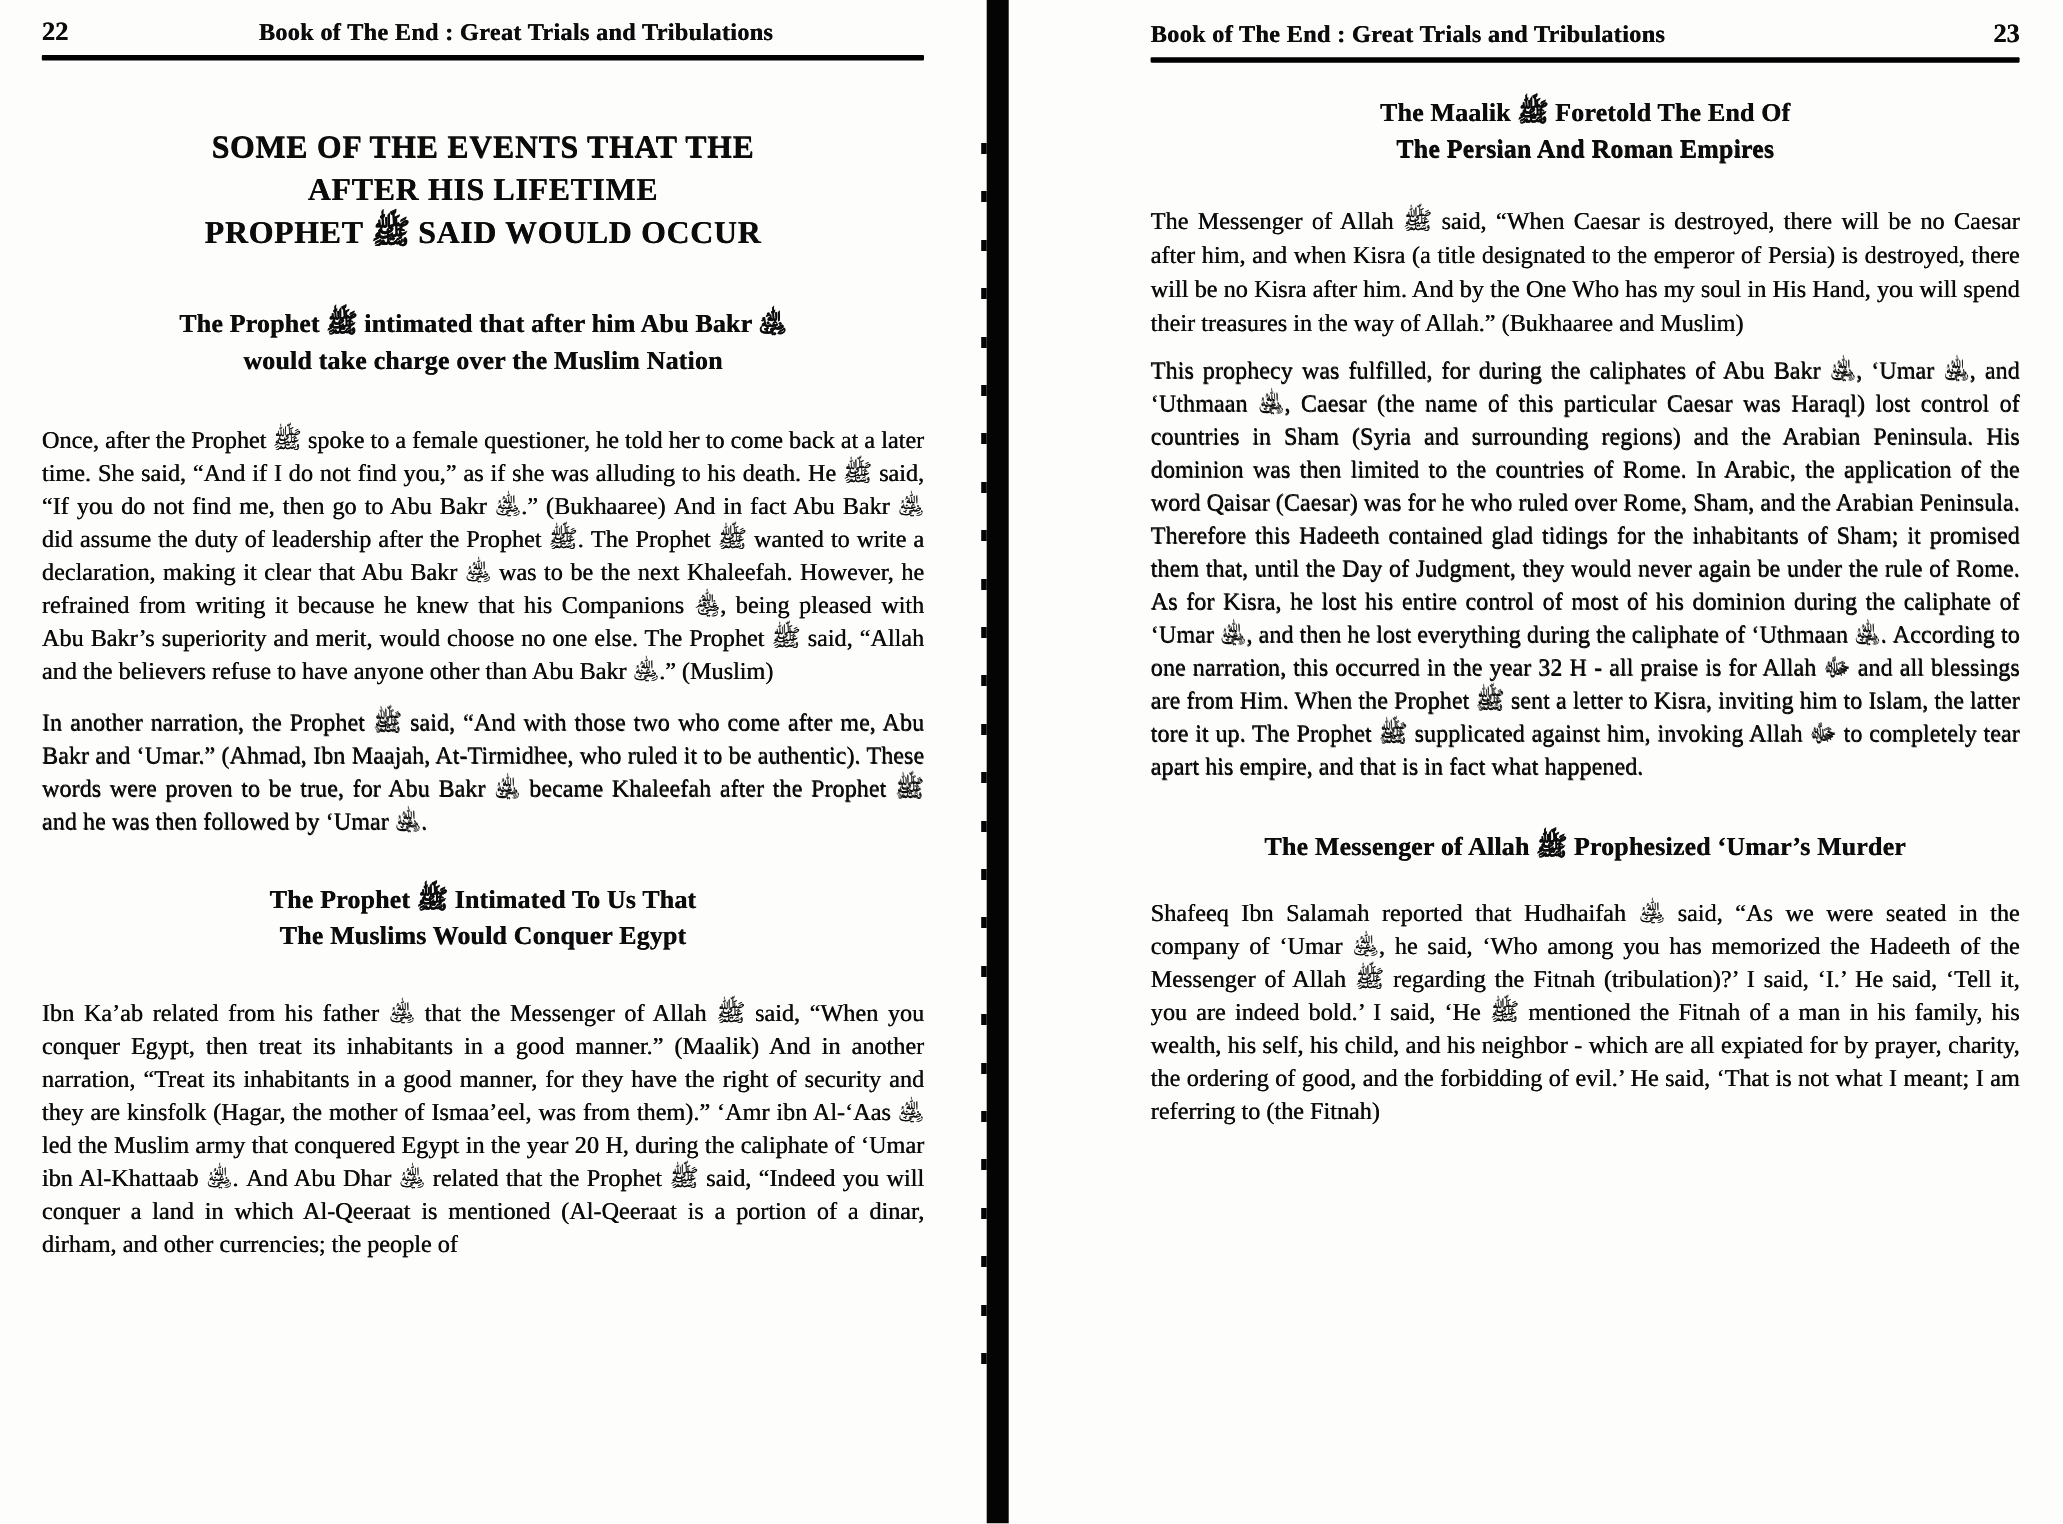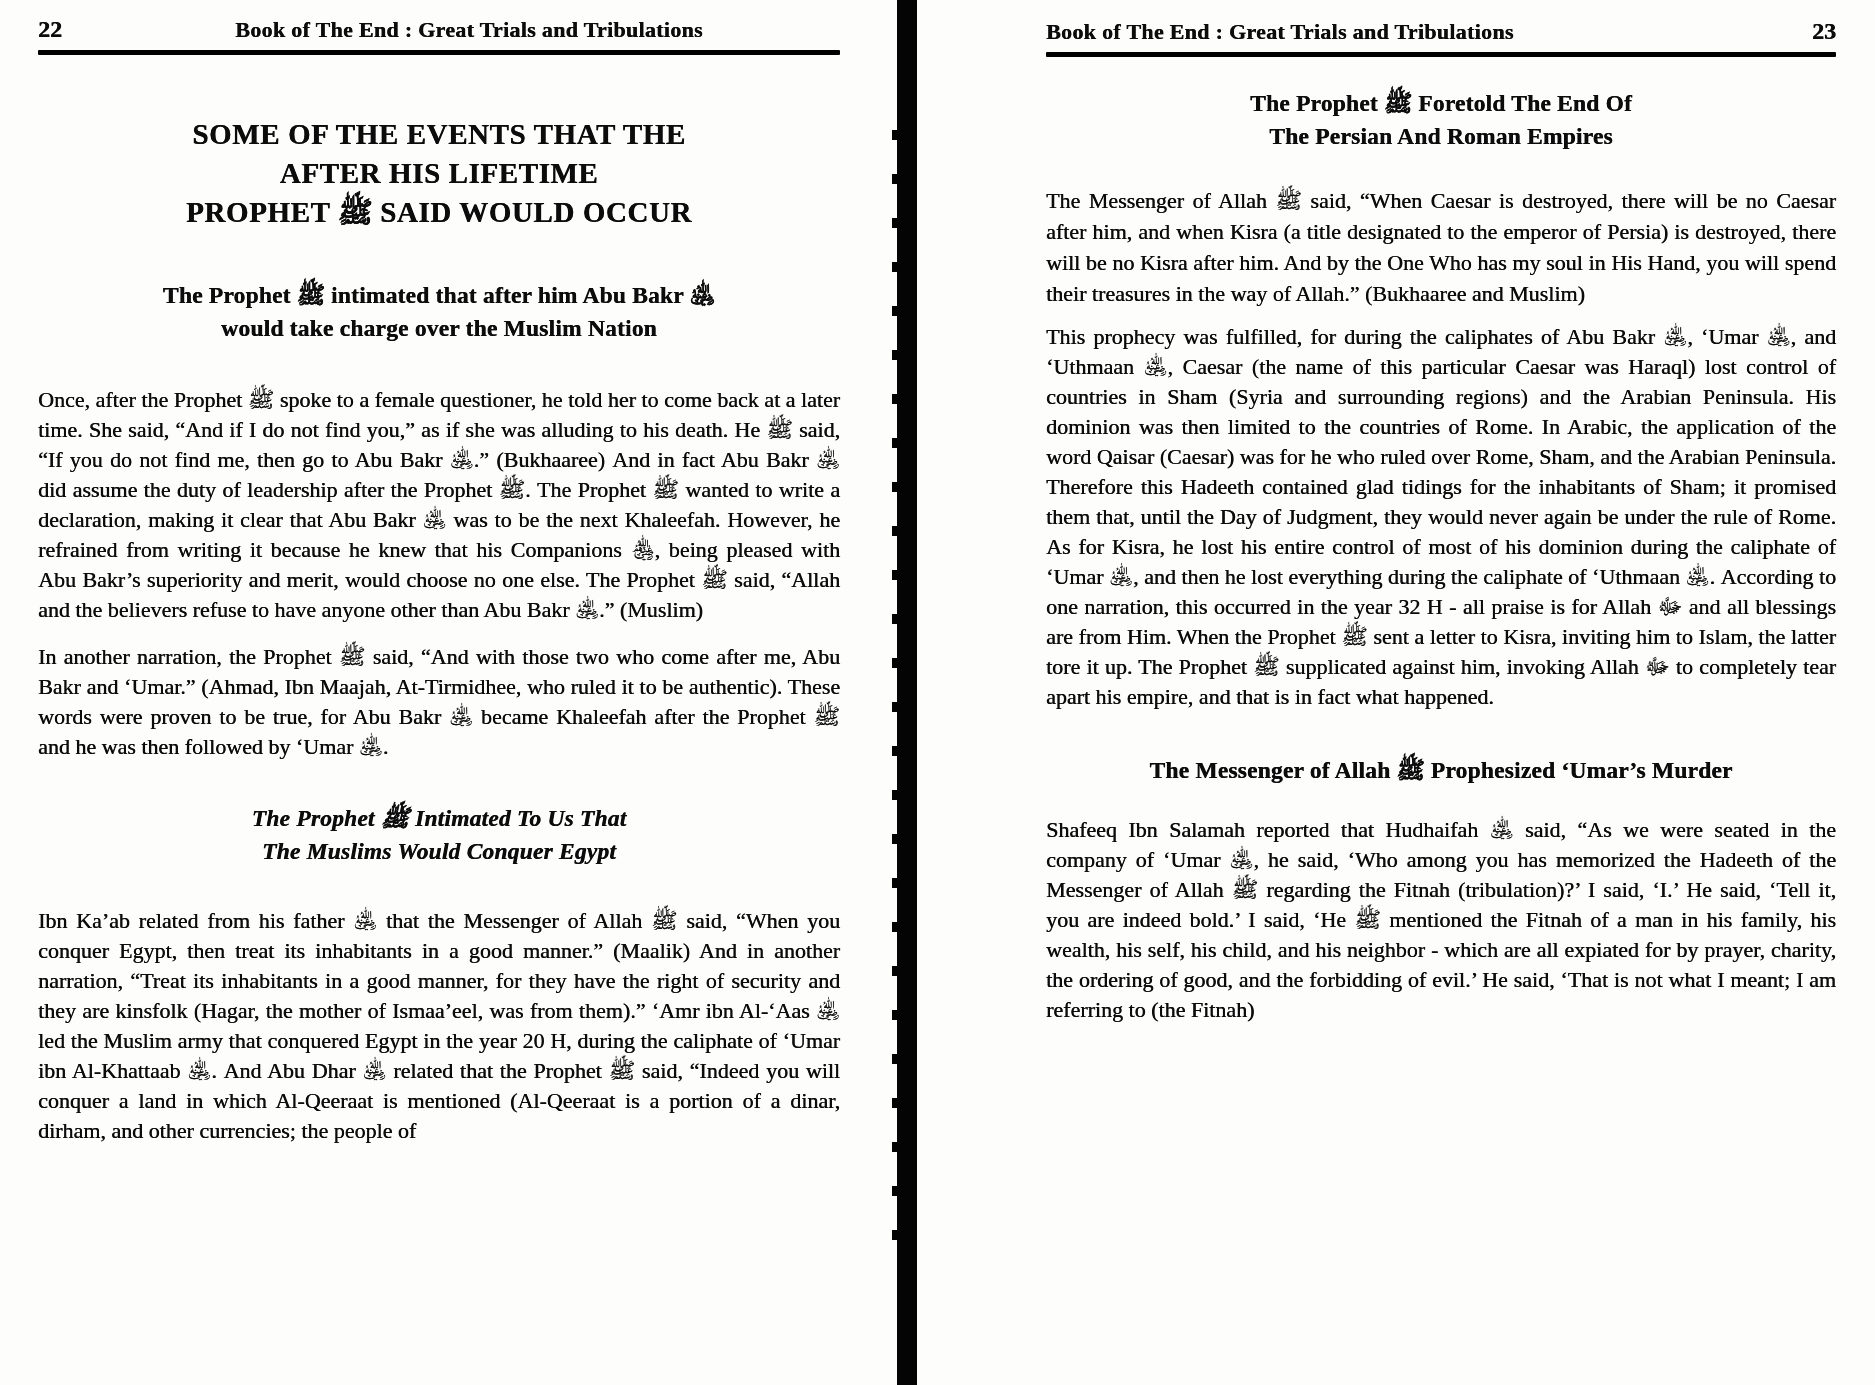--- a/index.html
+++ b/index.html
@@ -43,21 +43,21 @@
   
   .body-p {
     font-size:22px; line-height:30px;
     text-align:justify; text-justify:inter-word;
   }
 
   
   .l-sec0-h { margin-top:47px; }
   .l-p0     { margin-top:40px; }
   .l-p1     { margin-top:17px; }
-  .l-sec1-h { margin-top:40px;font-style:italic; }
+  .l-sec1-h { margin-top:40px; }
   .l-p2     { margin-top:38px; }
 
   
   .r-cont   { margin-top:26px; }
   .r-sec0-h { margin-top:30px; }
   .r-p0     { margin-top:32px; line-height:31px; }
   .r-p1     { margin-top:13px; line-height:30px; }
   .r-sec1-h { margin-top:42px; }
   .r-p2     { margin-top:28px; line-height:30px; }
 
@@ -111,21 +111,21 @@
 
   <section class="page page-right">
     <header class="page-header">
       <span class="runtitle">Book of The End : Great Trials and Tribulations</span>
       <span class="pagenum">23</span>
     </header>
     <div class="rule"></div>
 
 
     <h2 class="sec-heading r-sec0-h">
-      <span>The Prophet ﷺ Foretold The End Of</span>
+      <span>The Maalik ﷺ Foretold The End Of</span>
       <span>The Persian And Roman Empires</span>
     </h2>
 
     <p class="body-p r-p0">The Messenger of Allah ﷺ said, “When Caesar is destroyed, there will be no Caesar after him, and when Kisra (a title designated to the emperor of Persia) is destroyed, there will be no Kisra after him. And by the One Who has my soul in His Hand, you will spend their treasures in the way of Allah.” (Bukhaaree and Muslim)</p>
     <p class="body-p r-p1">This prophecy was fulfilled, for during the caliphates of Abu Bakr ﵁, ‘Umar ﵁, and ‘Uthmaan ﵁, Caesar (the name of this particular Caesar was Haraql) lost control of countries in Sham (Syria and surrounding regions) and the Arabian Peninsula. His dominion was then limited to the countries of Rome. In Arabic, the application of the word Qaisar (Caesar) was for he who ruled over Rome, Sham, and the Arabian Peninsula. Therefore this Hadeeth contained glad tidings for the inhabitants of Sham; it promised them that, until the Day of Judgment, they would never again be under the rule of Rome. As for Kisra, he lost his entire control of most of his dominion during the caliphate of ‘Umar ﵁, and then he lost everything during the caliphate of ‘Uthmaan ﵁. According to one narration, this occurred in the year 32 H - all praise is for Allah ﷻ and all blessings are from Him. When the Prophet ﷺ sent a letter to Kisra, inviting him to Islam, the latter tore it up. The Prophet ﷺ supplicated against him, invoking Allah ﷻ to completely tear apart his empire, and that is in fact what happened.</p>
 
     <h2 class="sec-heading r-sec1-h">
       <span>The Messenger of Allah ﷺ Prophesized ‘Umar’s Murder</span>
     </h2>
 

